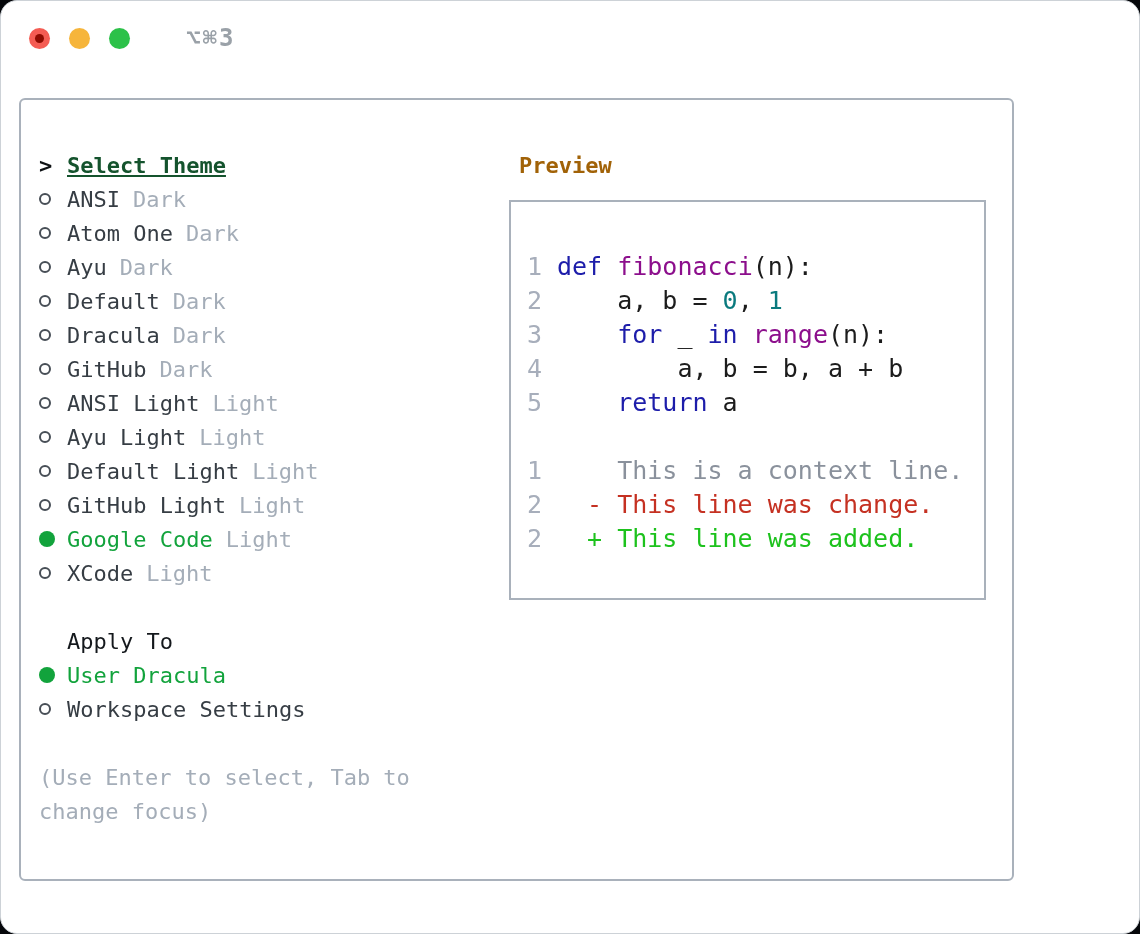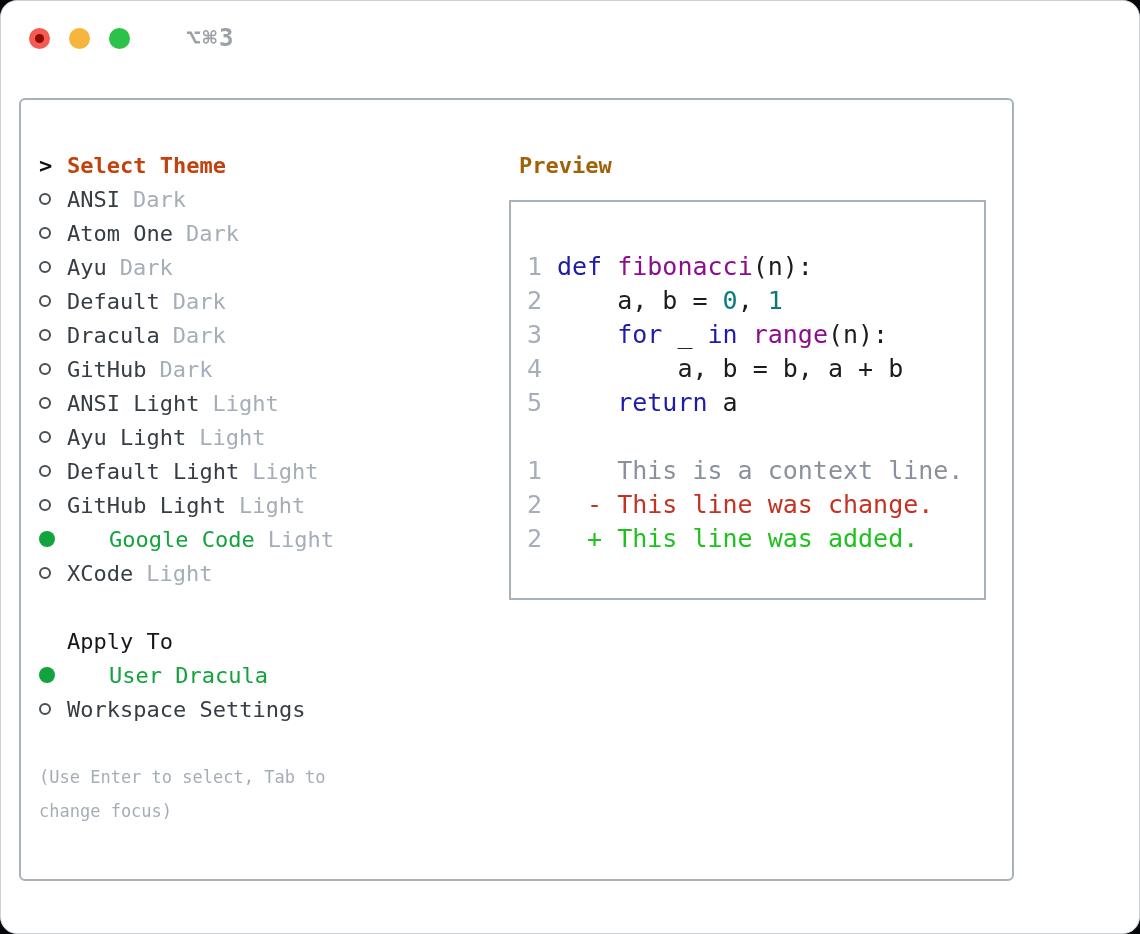--- a/index.html
+++ b/index.html
@@ -29,27 +29,27 @@
   .panel{
     position:absolute; left:18px; top:97px; width:995px; height:783px;
     border:2px solid var(--border-gray); border-radius:6px; background:#fff;
   }
   .list-col{position:absolute; left:18px; top:48px;}
   .row{display:flex; align-items:center; height:34px; font-size:22px; color:var(--item-gray); white-space:pre;}
   .marker{width:28px; flex:none; display:flex; align-items:center;}
   .ring{width:12px; height:12px; border:2.5px solid #474e56; border-radius:50%;}
   .dot{width:16px; height:16px; border-radius:50%; background:var(--accent-green);}
   .cursor{font-weight:bold; color:#0e1114; font-size:22px;}
-  .hdr-text{font-weight:bold; color:#c2410c;}
+  .hdr-text{font-weight:bold; color:#14532d;text-decoration:underline;}
   .nm{margin-right:13px;text-align:right;}
-  .sel .nm{color:var(--accent-green);margin-left:42px;}
+  .sel .nm{color:var(--accent-green);}
   .tag{color:var(--muted-gray);}
   .section-title{color:#14181c;}
   .spacer{height:34px;}
-  .hint{height:34px; display:flex; align-items:center; font-size:17px; color:var(--muted-gray); white-space:pre;}
+  .hint{height:34px; display:flex; align-items:center; font-size:22px; color:var(--muted-gray); white-space:pre;}
   .preview-col{position:absolute; left:478px; top:48px;}
   .preview-title{height:34px; display:flex; align-items:center; padding-left:20px;
     font-size:22px; font-weight:bold; color:#a16207;}
   .preview-box{
     margin-top:18px; margin-left:10px; width:477px; height:400px;
     border:2px solid var(--border-gray); background:#fff; padding:47px 8px 0 15px;
   }
   .crow{display:flex; align-items:center; height:34px; font-size:25px; white-space:pre;}
   .gut{width:16px; flex:none; text-align:right; color:var(--line-number-gray); margin-right:15px;}
   .code{white-space:pre; letter-spacing:0;}

